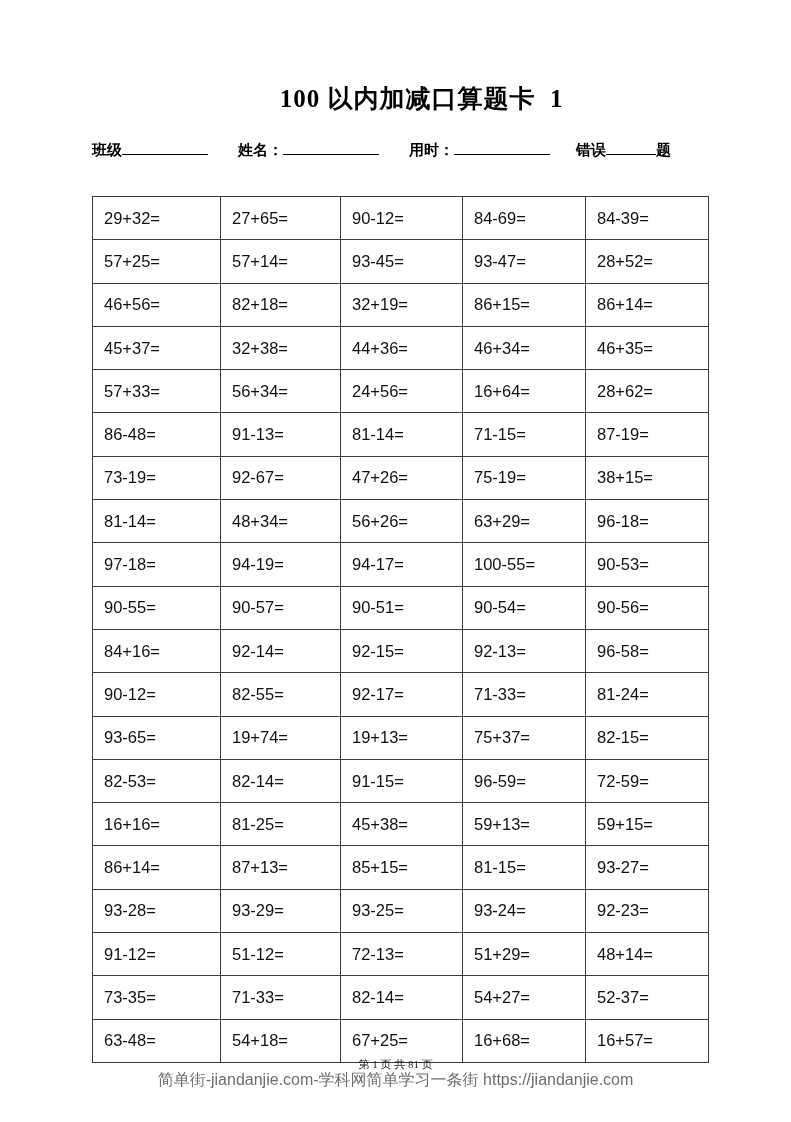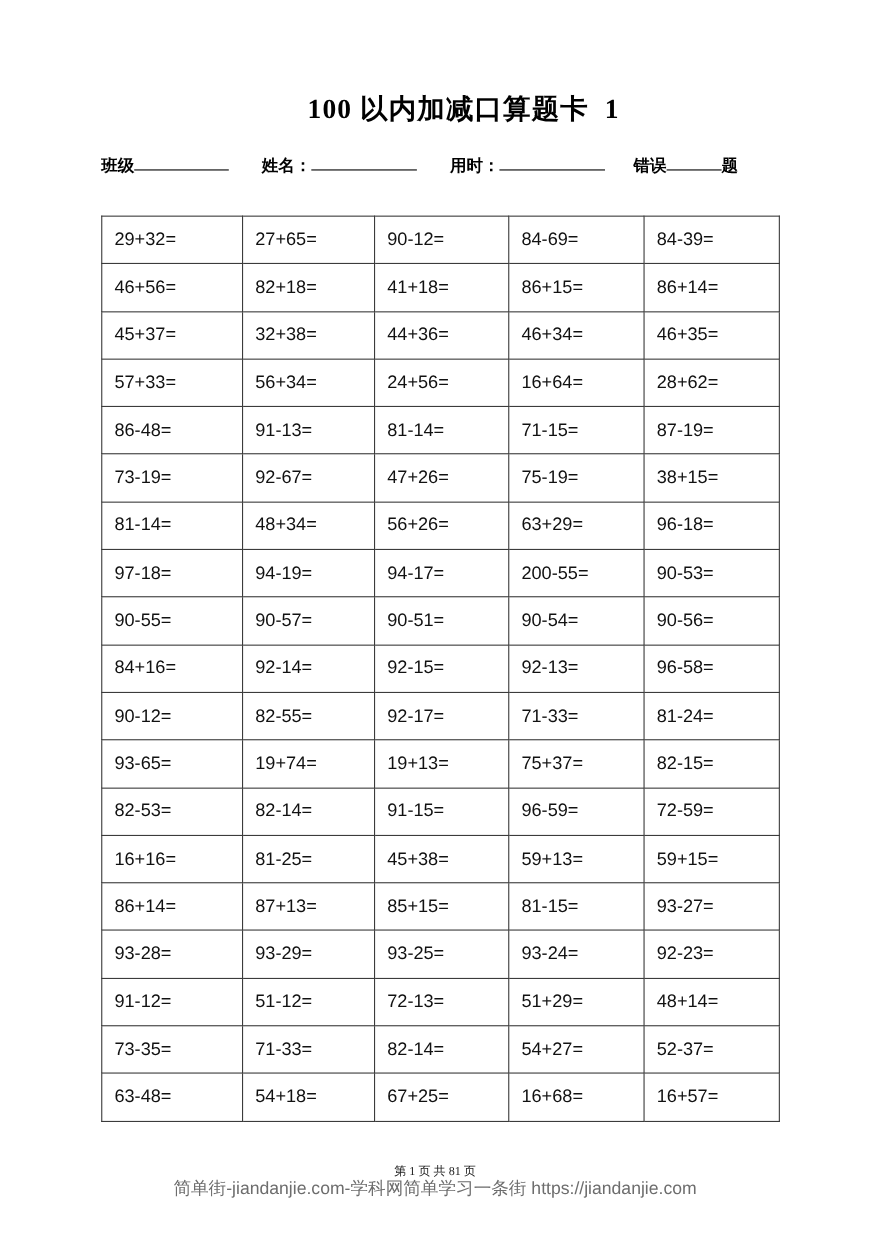--- a/index.html
+++ b/index.html
@@ -151,23 +151,30 @@
     </colgroup>
     <tbody>
         <tr>
           <td>29+32=</td>
           <td>27+65=</td>
           <td>90-12=</td>
           <td>84-69=</td>
           <td>84-39=</td>
         </tr>
         <tr>
+          <td>57+25=</td>
+          <td>57+14=</td>
+          <td>93-45=</td>
+          <td>93-47=</td>
+          <td>28+52=</td>
+        </tr>
+        <tr>
           <td>46+56=</td>
           <td>82+18=</td>
-          <td>41+18=</td>
+          <td>32+19=</td>
           <td>86+15=</td>
           <td>86+14=</td>
         </tr>
         <tr>
           <td>45+37=</td>
           <td>32+38=</td>
           <td>44+36=</td>
           <td>46+34=</td>
           <td>46+35=</td>
         </tr>
@@ -196,21 +203,21 @@
           <td>81-14=</td>
           <td>48+34=</td>
           <td>56+26=</td>
           <td>63+29=</td>
           <td>96-18=</td>
         </tr>
         <tr>
           <td>97-18=</td>
           <td>94-19=</td>
           <td>94-17=</td>
-          <td>200-55=</td>
+          <td>100-55=</td>
           <td>90-53=</td>
         </tr>
         <tr>
           <td>90-55=</td>
           <td>90-57=</td>
           <td>90-51=</td>
           <td>90-54=</td>
           <td>90-56=</td>
         </tr>
         <tr>

